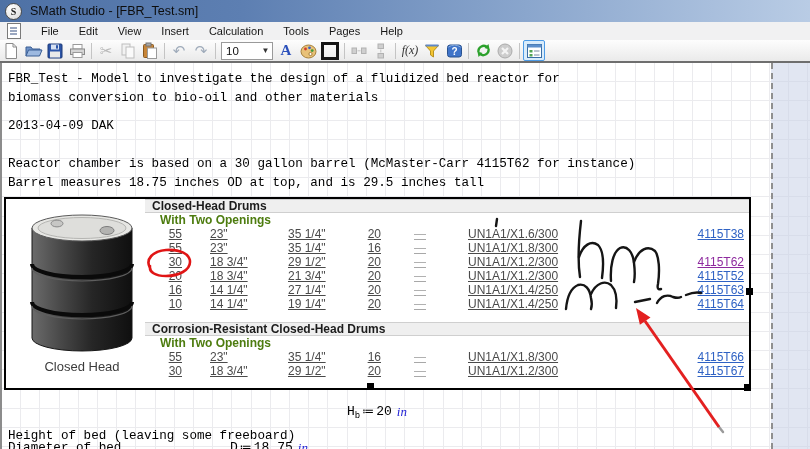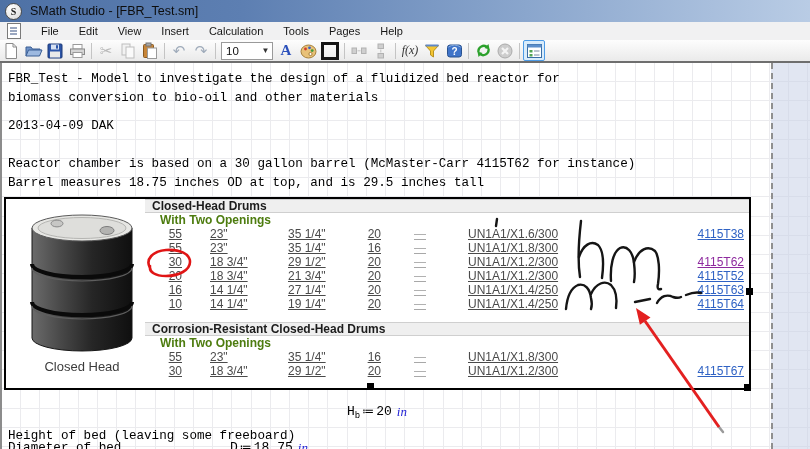--- a/index.html
+++ b/index.html
@@ -309,20 +309,21 @@
     <div class="band" style="top:123px;"></div>
     <div class="sec-title" style="top:123px;">Corrosion-Resistant Closed-Head Drums</div>
     <div class="sec-sub" style="top:137px;">With Two Openings</div>
     <div class="cat-row" style="top:151px;">
       <span class="c-qty">55</span>
         <span class="c-od">23"</span>
         <span class="c-ht">35 1/4"</span>
         <span class="c-ga">16</span>
         <span class="c-dash">—</span>
         <span class="c-un">UN1A1/X1.8/300</span>
+        <span class="c-part" style="color: rgb(47, 98, 196);">4115T66</span>
     </div>
     <div class="cat-row" style="top:165px;">
       <span class="c-qty">30</span>
         <span class="c-od">18 3/4"</span>
         <span class="c-ht">29 1/2"</span>
         <span class="c-ga">20</span>
         <span class="c-dash">—</span>
         <span class="c-un">UN1A1/X1.2/300</span>
         <span class="c-part" style="color: rgb(47, 98, 196);">4115T67</span>
     </div>

